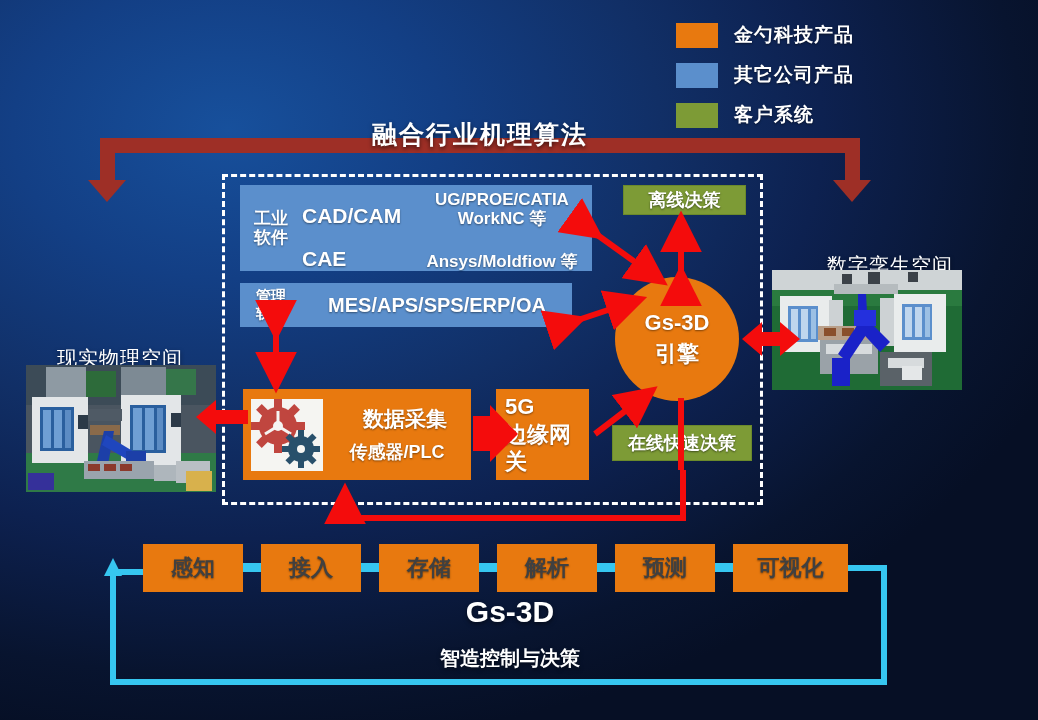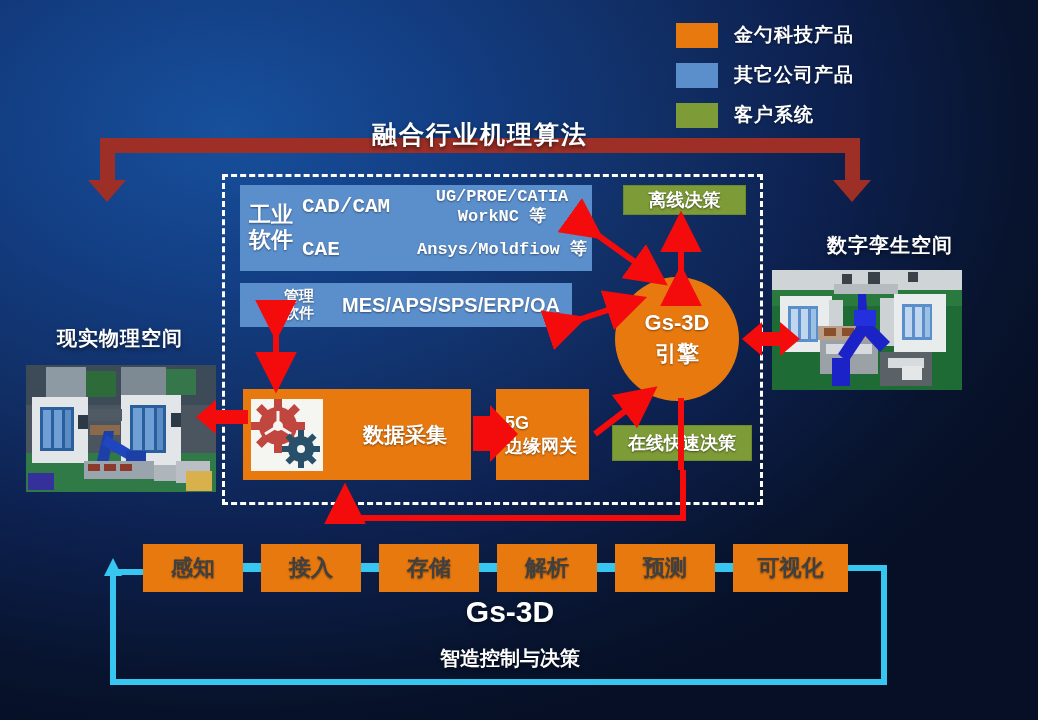--- a/index.html
+++ b/index.html
@@ -28,53 +28,53 @@
     border-top:22px solid #9e2f26;}
   .banner-left-head{left:88px;top:180px;}
   .banner-right-head{left:833px;top:180px;}
   .banner-title{left:200px;top:118px;width:560px;text-align:center;color:#ffffff;
     font-size:25px;font-weight:bold;letter-spacing:2px;text-shadow:0 2px 4px rgba(0,0,0,.65);}
   
   .dashed-box{left:222px;top:174px;width:541px;height:331px;border:3px dashed #ffffff;box-sizing:border-box;}
   
   .blue-box{background:#5b8fcc;color:#fff;}
   .sw-industry{left:240px;top:185px;width:352px;height:86px;display:flex;align-items:center;}
-  .sw-side-label{width:62px;flex:none;text-align:center;font-size:22px;font-weight:bold;line-height:1.12;
+  .sw-side-label{width:62px;flex:none;text-align:center;font-size:17px;font-weight:bold;line-height:1.12;
     text-shadow:0 1px 2px rgba(0,0,0,.45);}
   .sw-rows{flex:1;}
-  .sw-row{display:flex;align-items:center;height:43px;font-family:Liberation Mono, monospace;}
+  .sw-row{display:flex;align-items:flex-end;height:43px;}
   .sw-key{width:110px;flex:none;font-size:21px;font-weight:bold;text-shadow:0 1px 2px rgba(0,0,0,.45);}
   .sw-val{flex:1;text-align:center;font-size:17px;font-weight:bold;line-height:1.12;
     text-shadow:0 1px 2px rgba(0,0,0,.45);}
   .sw-manage{left:240px;top:283px;width:332px;height:44px;display:flex;align-items:center;}
-  .sw-manage .sw-side-label{font-size:15px;padding-left:28px;}
+  .sw-manage .sw-side-label{font-size:15px;}
   .sw-manage-val{flex:1;text-align:center;font-size:20px;font-weight:bold;text-shadow:0 1px 2px rgba(0,0,0,.45);}
   
   .orange-box{background:#e8790f;color:#fff;}
   .collect{left:243px;top:389px;width:228px;height:91px;display:flex;align-items:center;}
   .gear-wrap{width:72px;height:72px;margin-left:8px;background:#f5f5f2;flex:none;position:relative;}
   .collect-text{flex:1;text-align:center;}
   .collect-t1{font-size:21px;font-weight:bold;text-shadow:0 1px 2px rgba(0,0,0,.45);padding-left:16px;}
   .collect-t2{font-size:18px;font-weight:bold;margin-top:7px;text-shadow:0 1px 2px rgba(0,0,0,.45);}
   .gw5g{left:496px;top:389px;width:93px;height:91px;display:flex;flex-direction:column;
     align-items:flex-start;justify-content:center;padding-left:9px;box-sizing:border-box;}
-  .gw5g div{font-size:18px;font-weight:bold;line-height:1.25;text-shadow:0 1px 2px rgba(0,0,0,.45);}
+  .gw5g div{font-size:22px;font-weight:bold;line-height:1.25;text-shadow:0 1px 2px rgba(0,0,0,.45);}
   
   .green-box{background:#7d9b36;color:#fff;display:flex;align-items:center;justify-content:center;
     font-size:18px;font-weight:bold;text-shadow:0 1px 2px rgba(0,0,0,.5);border:1px solid #6b8a2b;box-sizing:border-box;}
   .offline{left:623px;top:185px;width:123px;height:30px;}
   .online{left:612px;top:425px;width:140px;height:36px;}
   
   .engine{left:615px;top:277px;width:124px;height:124px;border-radius:50%;background:#e8790f;
     color:#fff;display:flex;flex-direction:column;align-items:center;justify-content:center;}
   .engine-t1{font-size:22px;font-weight:bold;text-shadow:0 1px 2px rgba(0,0,0,.45);}
   .engine-t2{font-size:22px;font-weight:bold;margin-top:3px;text-shadow:0 1px 2px rgba(0,0,0,.45);}
   
-  .photo-cap{color:#fff;font-size:20px;font-weight:bold;text-align:center;
-    text-shadow:0 2px 4px rgba(0,0,0,.6);letter-spacing:1px;}
+  .photo-cap{color:#fff;font-size:20px;font-weight:normal;text-align:center;
+    text-shadow:0 2px 4px rgba(0,0,0,.6);letter-spacing:1px;margin-top:20px;}
   .cap-left{left:20px;top:325px;width:200px;}
   .cap-right{left:780px;top:232px;width:220px;}
   .photo{overflow:hidden;}
   .photo-left{left:26px;top:365px;width:190px;height:127px;}
   .photo-right{left:772px;top:270px;width:190px;height:120px;}
   
   .chain-item{top:544px;width:100px;height:48px;background:#e8790f;color:#404040;
     display:flex;align-items:center;justify-content:center;font-size:22px;font-weight:bold;
     text-shadow:0 1px 2px rgba(0,0,0,.45);}
   .chain-conn{top:563px;width:18px;height:9px;background:#36c6f0;}
@@ -173,20 +173,21 @@
             <rect x="-3" y="11" width="6" height="8" transform="rotate(45)"></rect>
             <rect x="-19" y="-3" width="8" height="6" transform="rotate(45)"></rect>
             <rect x="11" y="-3" width="8" height="6" transform="rotate(45)"></rect>
           </g>
           <circle r="4" fill="#f5f5f2"></circle>
         </g>
       </svg>
     </div>
     <div class="collect-text">
       <div class="collect-t1">数据采集</div>
+      <div class="collect-t2">传感器/PLC</div>
     </div>
   </div>
 
   <div class="abs gw5g orange-box">
     <div>5G</div>
     <div>边缘网关</div>
   </div>
 
   <div class="abs green-box offline">离线决策</div>
   <div class="abs green-box online">在线快速决策</div>

